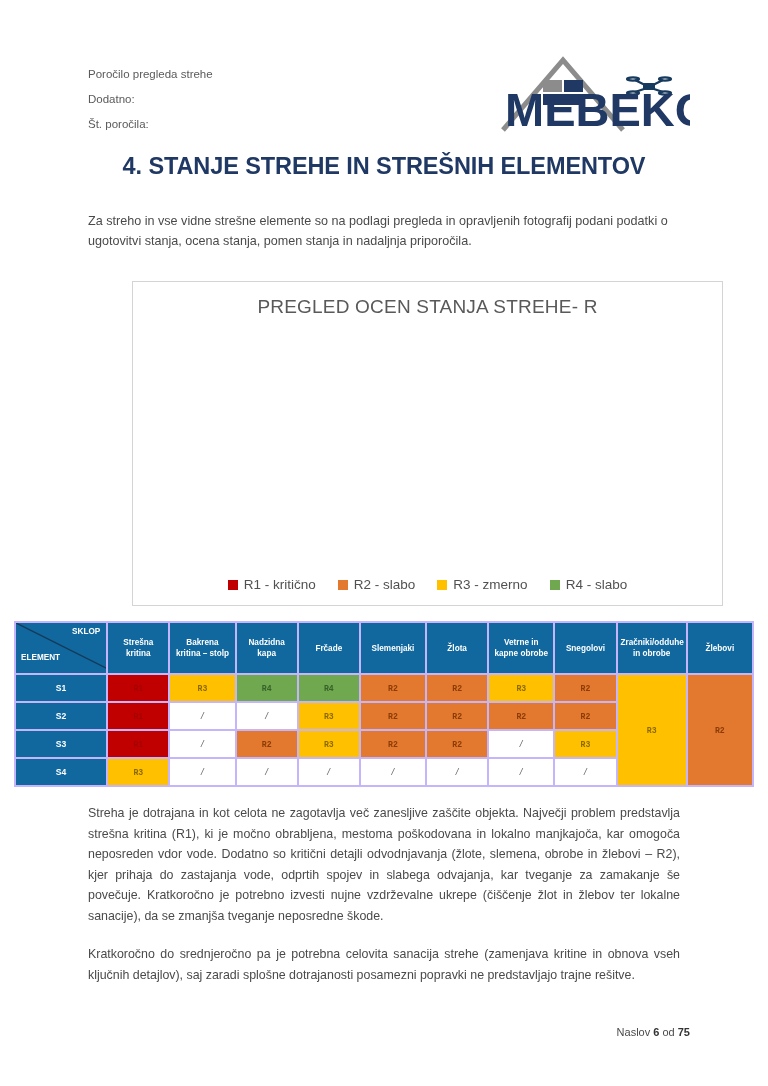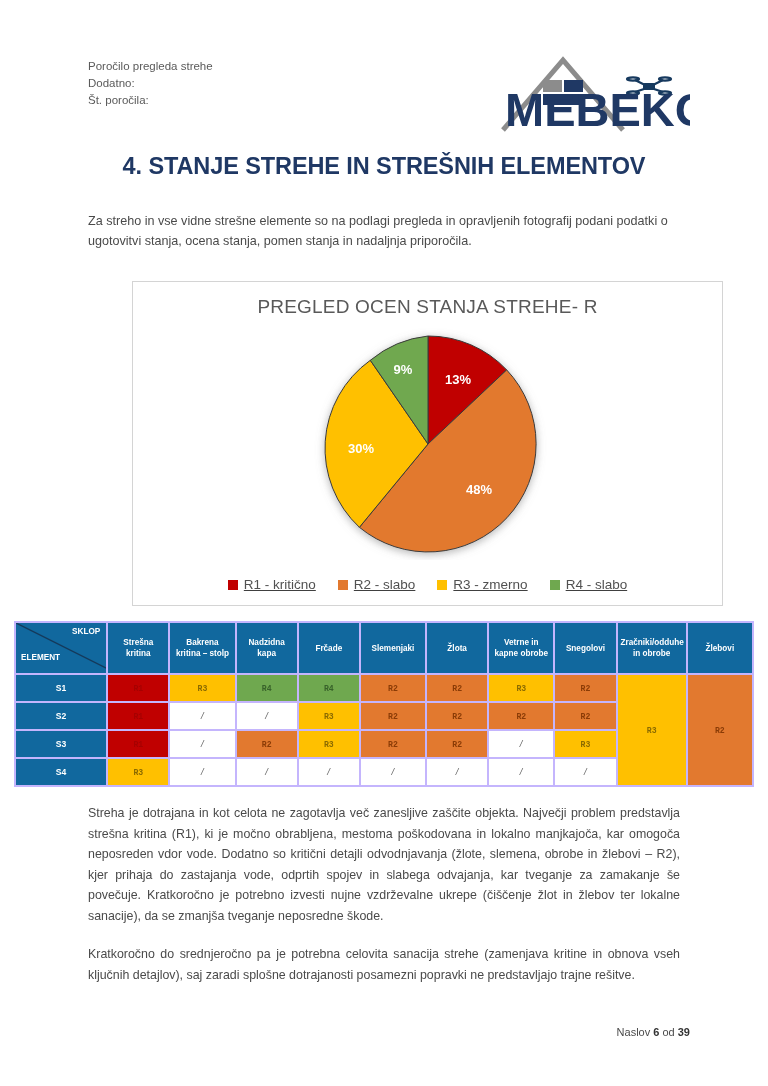--- a/index.html
+++ b/index.html
@@ -25,21 +25,21 @@
     height: 85px;
   }
   .header-lines {
     position: absolute;
     top: 6px;
     left: 0;
     font-size: 11.5px;
     line-height: 17px;
     color: #5a5a5a;
   }
-  .header-lines div { white-space: nowrap; }
+  .header-lines div { white-space: nowrap; margin-top: 8px; }
 
   .logo-wrap {
     position: absolute;
     right: 0;
     top: 0;
     width: 205px;
     height: 85px;
   }
   .logo-svg { display: block; }
 
@@ -106,21 +106,20 @@
   }
 
   .chart-legend {
     position: absolute;
     bottom: 13px;
     left: 0;
     width: 100%;
     display: flex;
     justify-content: center;
     gap: 22px;
-    text-decoration: underline;
   }
   .legend-item {
     display: flex;
     align-items: center;
     gap: 6px;
     font-size: 13.5px;
     color: #515151;
   }
   .legend-swatch {
     width: 10px;
@@ -258,43 +257,20 @@
   </div>
 </div>
 
 <div class="section-title">4. STANJE STREHE IN STREŠNIH ELEMENTOV</div>
 
 <div class="intro">Za streho in vse vidne strešne elemente so na podlagi pregleda in opravljenih fotografij podani podatki o ugotovitvi stanja, ocena stanja, pomen stanja in nadaljnja priporočila.</div>
 
 <div class="chart-box">
   <div class="chart-title">PREGLED OCEN STANJA STREHE- R</div>
 
-  <div class="pie-area">
-    <svg class="pie-svg" width="244" height="232" viewBox="0 0 244 232">
-      <defs>
-        <filter id="pieShadow" x="-25%" y="-25%" width="150%" height="150%">
-          <feDropShadow dx="0" dy="2" stdDeviation="4" flood-color="#777" flood-opacity="0.55"></feDropShadow>
-        </filter>
-      </defs>
-      <g filter="url(#pieShadow)">
-
-        <path d="M 122 116 L 122 8 A 108 108 0 0 1 200.7 41.9 Z" fill="#C00000" stroke="#3A3A3A" stroke-width="1"></path>
-
-        <path d="M 122 116 L 200.7 41.9 A 108 108 0 0 1 53.4 199.3 Z" fill="#E2792F" stroke="#3A3A3A" stroke-width="1"></path>
-
-        <path d="M 122 116 L 53.4 199.3 A 108 108 0 0 1 64.3 32.3 Z" fill="#FFC000" stroke="#3A3A3A" stroke-width="1"></path>
-
-        <path d="M 122 116 L 64.3 32.3 A 108 108 0 0 1 122 8 Z" fill="#6FA84F" stroke="#3A3A3A" stroke-width="1"></path>
-      </g>
-      <text class="pie-label" x="152" y="56" text-anchor="middle">13%</text>
-      <text class="pie-label" x="173" y="166" text-anchor="middle">48%</text>
-      <text class="pie-label" x="55" y="125" text-anchor="middle">30%</text>
-      <text class="pie-label" x="97" y="46" text-anchor="middle">9%</text>
-    </svg>
-  </div>
 
   <div class="chart-legend">
     <div class="legend-item">
       <span class="legend-swatch" style="background:#C00000"></span>
       <span>R1 - kritično</span>
     </div>
     <div class="legend-item">
       <span class="legend-swatch" style="background:#E2792F"></span>
       <span>R2 - slabo</span>
     </div>
@@ -393,14 +369,14 @@
         <td class="cell c-NA">/</td>
       </tr>
     </tbody>
   </table>
 </div>
 
 <div class="body-text para1">Streha je dotrajana in kot celota ne zagotavlja več zanesljive zaščite objekta. Največji problem predstavlja strešna kritina (R1), ki je močno obrabljena, mestoma poškodovana in lokalno manjkajoča, kar omogoča neposreden vdor vode. Dodatno so kritični detajli odvodnjavanja (žlote, slemena, obrobe in žlebovi – R2), kjer prihaja do zastajanja vode, odprtih spojev in slabega odvajanja, kar tveganje za zamakanje še povečuje. Kratkoročno je potrebno izvesti nujne vzdrževalne ukrepe (čiščenje žlot in žlebov ter lokalne sanacije), da se zmanjša tveganje neposredne škode.</div>
 <div class="body-text para2">Kratkoročno do srednjeročno pa je potrebna celovita sanacija strehe (zamenjava kritine in obnova vseh ključnih detajlov), saj zaradi splošne dotrajanosti posamezni popravki ne predstavljajo trajne rešitve.</div>
 
 <div class="footer">
-  <span>Naslov </span><b>6</b><span> od </span><b>39</b>
+  <span>Naslov </span><b>6</b><span> od </span><b>75</b>
 </div>
 
 </body></html>

